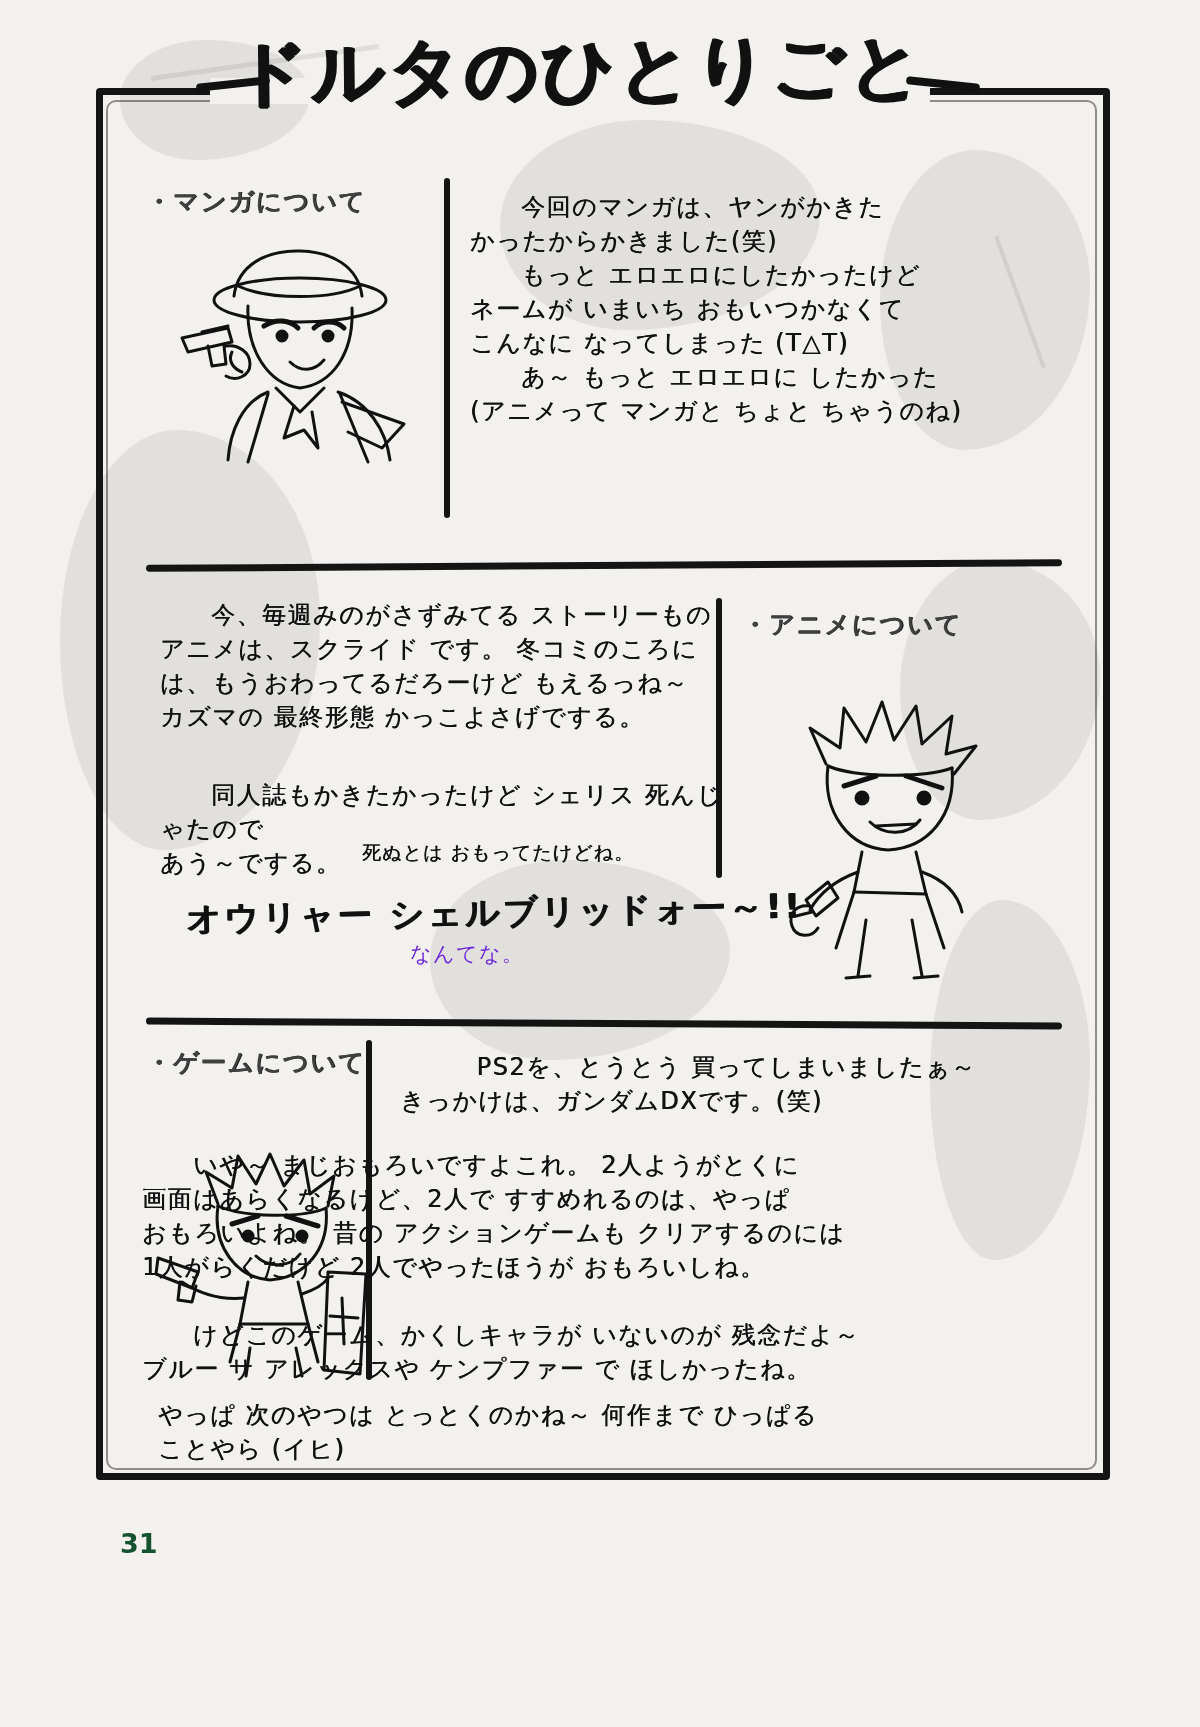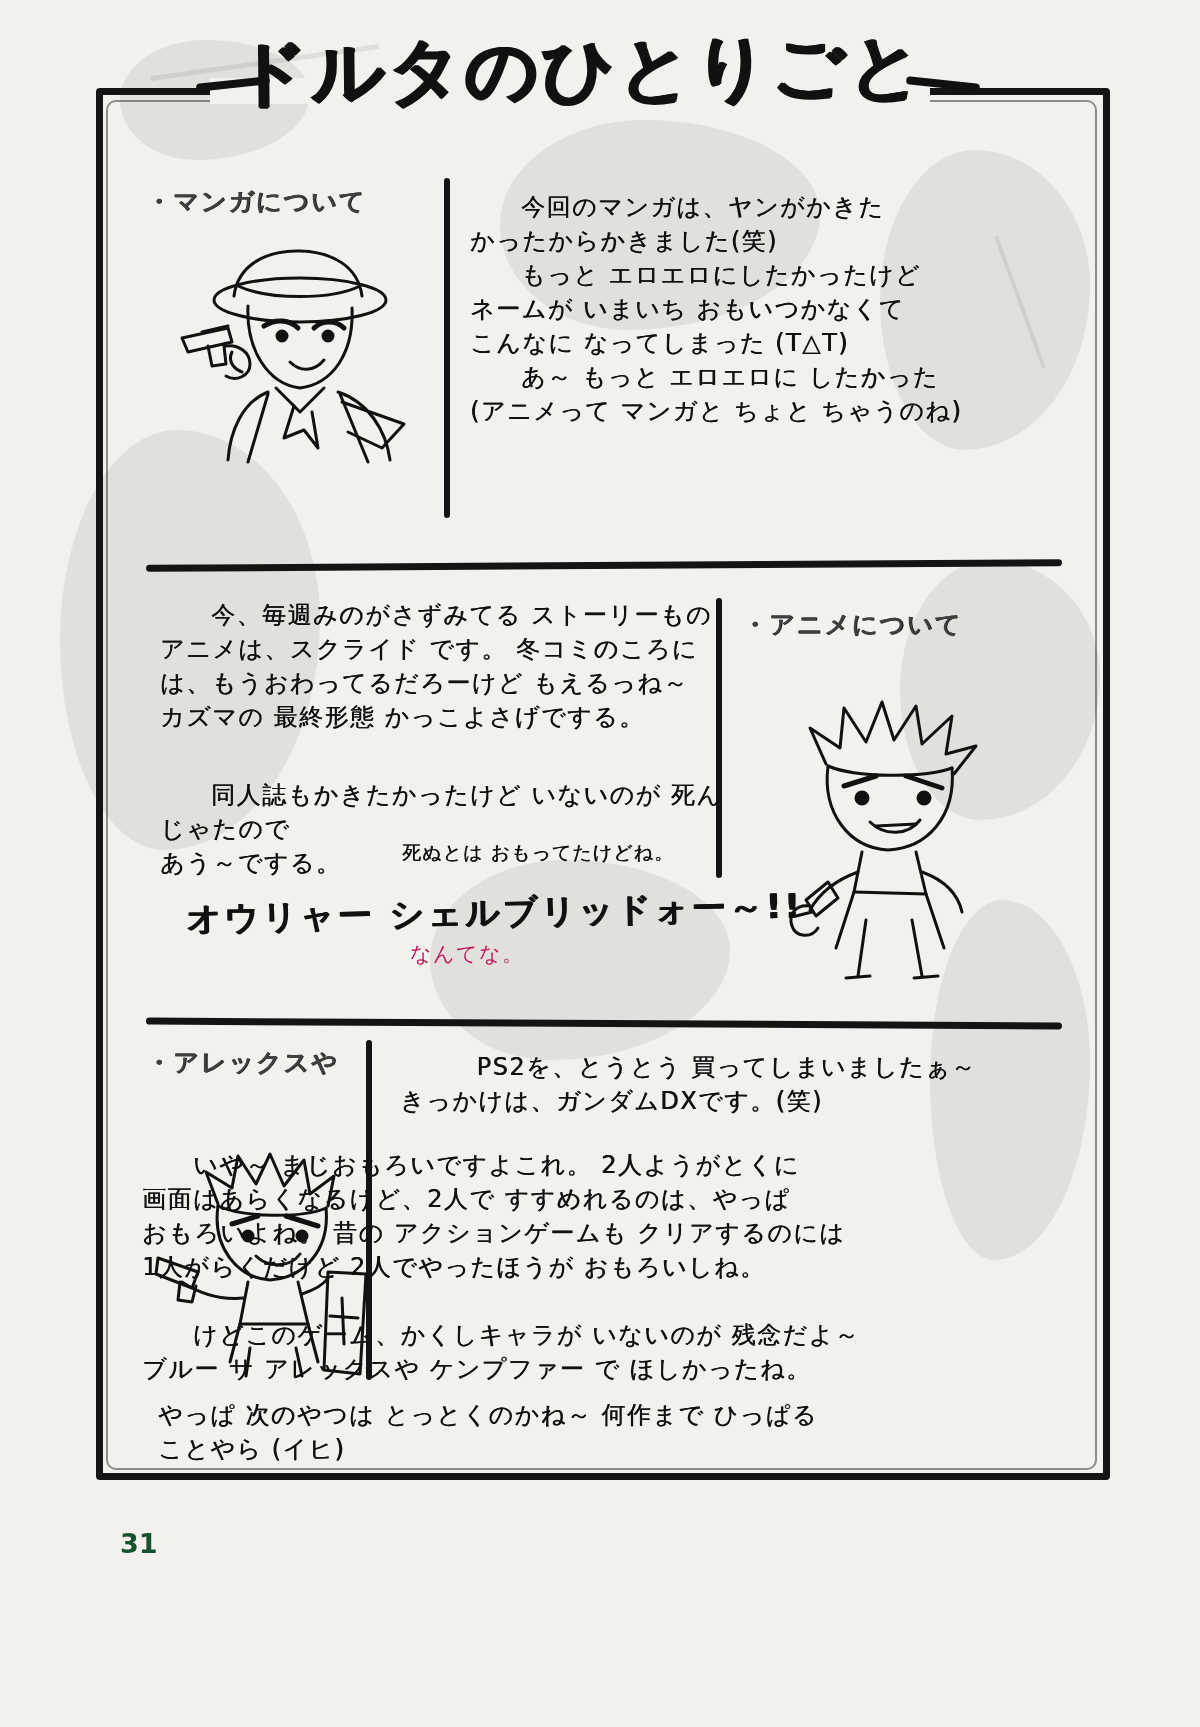--- a/index.html
+++ b/index.html
@@ -142,21 +142,21 @@
     font-weight: bold;
     letter-spacing: 3px;
     color: #111;
     white-space: nowrap;
     text-shadow: 1.2px 0 0 #111;
     transform: rotate(-1.2deg);
   }
   .shout-note {
     position: absolute;
     font-size: 21px;
-    color: #be185d;
+    color: #6d28d9;
     letter-spacing: 1.5px;
   }
 
   .pagenum {
     position: absolute;
     left: 120px;
     top: 1528px;
     font-size: 27px;
     font-weight: bold;
     color: #14532d;
@@ -242,23 +242,23 @@
 
 <div class="divider d1"></div>
 
 <div class="heading" style="left:742px; top:608px;">・アニメについて</div>
 <div class="vbar" style="left:716px; top:598px; height:280px;"></div>
 
 <div class="body-text" style="left:160px; top:598px; width:560px;">　　今、毎週みのがさずみてる ストーリーもの
 アニメは、スクライド です。 冬コミのころに
 は、もうおわってるだろーけど もえるっね～
 カズマの 最終形態 かっこよさげでする。</div>
-<div class="body-text" style="left:160px; top:778px; width:580px;">　　同人誌もかきたかったけど いないのが 死んじゃたので
+<div class="body-text" style="left:160px; top:778px; width:580px;">　　同人誌もかきたかったけど シェリス 死んじゃたので
 あう～でする。</div>
-<div class="body-text small" style="left:373px; top:836px; width:330px;text-align:center;">死ぬとは おもってたけどね。</div>
+<div class="body-text small" style="left:362px; top:836px; width:330px;">死ぬとは おもってたけどね。</div>
 
 <div class="shout" style="left:186px; top:890px;">オウリャー シェルブリッドォー～!!</div>
 <div class="shout-note" style="left:410px; top:940px;">なんてな。</div>
 
 <div class="doodle" style="left:766px; top:690px;">
   <svg width="250" height="290" viewBox="0 0 250 290">
     <g fill="none" stroke="#111" stroke-width="3" stroke-linecap="round" stroke-linejoin="round">
 
       <path d="M60 74 L44 38 L74 58 L78 18 L100 52 L116 12 L128 50 L150 16 L156 54 L186 26 L180 64 L210 56 L188 84"></path>
 
@@ -288,21 +288,21 @@
       <path d="M44 216 C30 214 22 224 26 236 C30 248 46 248 52 238"></path>
       <path d="M30 226 L46 222"></path>
 
       <path d="M156 182 C178 190 192 204 196 222"></path>
     </g>
   </svg>
 </div>
 
 <div class="divider d2"></div>
 
-<div class="heading" style="left:146px; top:1046px;">・アレックスや</div>
+<div class="heading" style="left:146px; top:1046px;">・ゲームについて</div>
 <div class="vbar" style="left:366px; top:1040px; height:340px;"></div>
 
 <div class="body-text" style="left:400px; top:1050px; width:650px;">　　　PS2を、とうとう 買ってしまいましたぁ～
 きっかけは、ガンダムDXです。(笑)</div>
 <div class="body-text" style="left:142px; top:1148px; width:920px;">　　いや～ まじおもろいですよこれ。 2人ようがとくに
 画面はあらくなるけど、2人で すすめれるのは、やっぱ
 おもろいよね。 昔の アクションゲームも クリアするのには
 1人がらくだけど 2人でやったほうが おもろいしね。</div>
 <div class="body-text" style="left:142px; top:1318px; width:920px;">　　けどこのゲーム、かくしキャラが いないのが 残念だよ～
 ブルー サ アレックスや ケンプファー で ほしかったね。</div>

